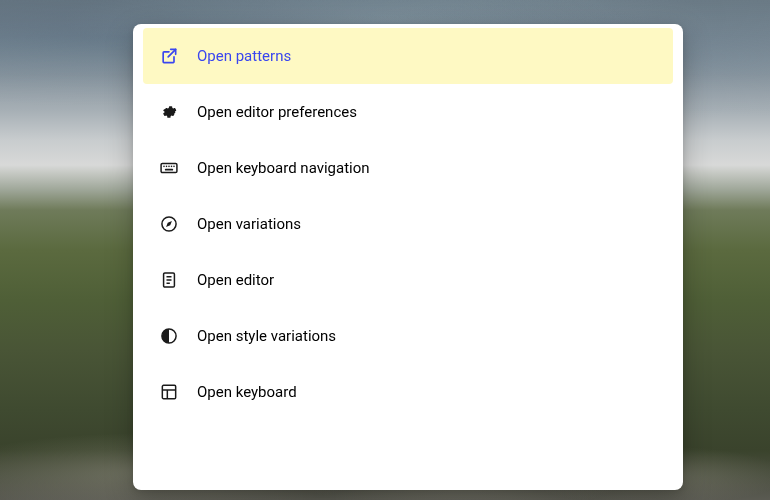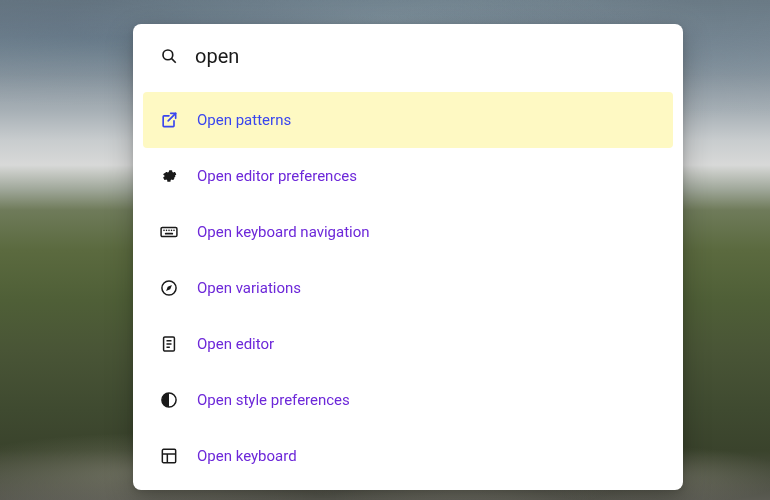--- a/index.html
+++ b/index.html
@@ -55,45 +55,36 @@
     font-family: inherit;
   }
 
   .results { flex: 1; padding: 4px 10px 16px 10px; }
   .item {
     display: flex; align-items: center;
     height: 56px;
     padding: 0 14px;
     border-radius: 4px;
     cursor: pointer;
-    color: #6d28d9;
+    color: #000000;
   }
   .item.selected { background: #fef9c3; color: #3a46ef; }
   .item.selected .item-icon svg { stroke: #3a46ef; fill: none; }
   .item-icon { width: 24px; display:flex; justify-content:center; align-items:center; }
   .item-icon svg { display:block; }
   .item-label { margin-left: 16px; font-size: 15px; }
   .item.selected .item-label { color: #3a46ef; }
 </style>
 </head>
 <body>
 
 <div class="bg"></div>
 
 <div class="palette">
 
-  <div class="search-row">
-    <span class="search-icon-wrap">
-      <svg width="18" height="18" viewBox="0 0 24 24" fill="none" stroke="#1a1a1a" stroke-width="2.2">
-        <circle cx="10.5" cy="10.5" r="6.5"></circle>
-        <line x1="15.5" y1="15.5" x2="21" y2="21"></line>
-      </svg>
-    </span>
-    <input class="search-input" type="text" autofocus="" value="open" style="">
-  </div>
 
   <div class="results">
 
     <div class="item selected">
       <span class="item-icon">
         <svg width="20" height="20" viewBox="0 0 24 24" fill="none" stroke="#3a46ef" stroke-width="2" stroke-linecap="round" stroke-linejoin="round">
           <path d="M18 13v6a1 1 0 0 1-1 1H6a1 1 0 0 1-1-1V8a1 1 0 0 1 1-1h6"></path>
           <path d="M14 4h6v6"></path>
           <path d="M20 4l-9 9"></path>
         </svg>
@@ -148,21 +139,21 @@
       <span class="item-label">Open editor</span>
     </div>
 
     <div class="item">
       <span class="item-icon">
         <svg width="20" height="20" viewBox="0 0 24 24">
           <circle cx="12" cy="12" r="8.5" fill="none" stroke="#1a1a1a" stroke-width="1.8"></circle>
           <path d="M12 3.5 a8.5 8.5 0 0 0 0 17 z" fill="#1a1a1a"></path>
         </svg>
       </span>
-      <span class="item-label">Open style preferences</span>
+      <span class="item-label">Open style variations</span>
     </div>
 
     <div class="item">
       <span class="item-icon">
         <svg width="20" height="20" viewBox="0 0 24 24" fill="none" stroke="#1a1a1a" stroke-width="1.8">
           <rect x="4" y="4" width="16" height="16" rx="1.5"></rect>
           <line x1="4" y1="9.5" x2="20" y2="9.5"></line>
           <line x1="10" y1="9.5" x2="10" y2="20"></line>
         </svg>
       </span>

